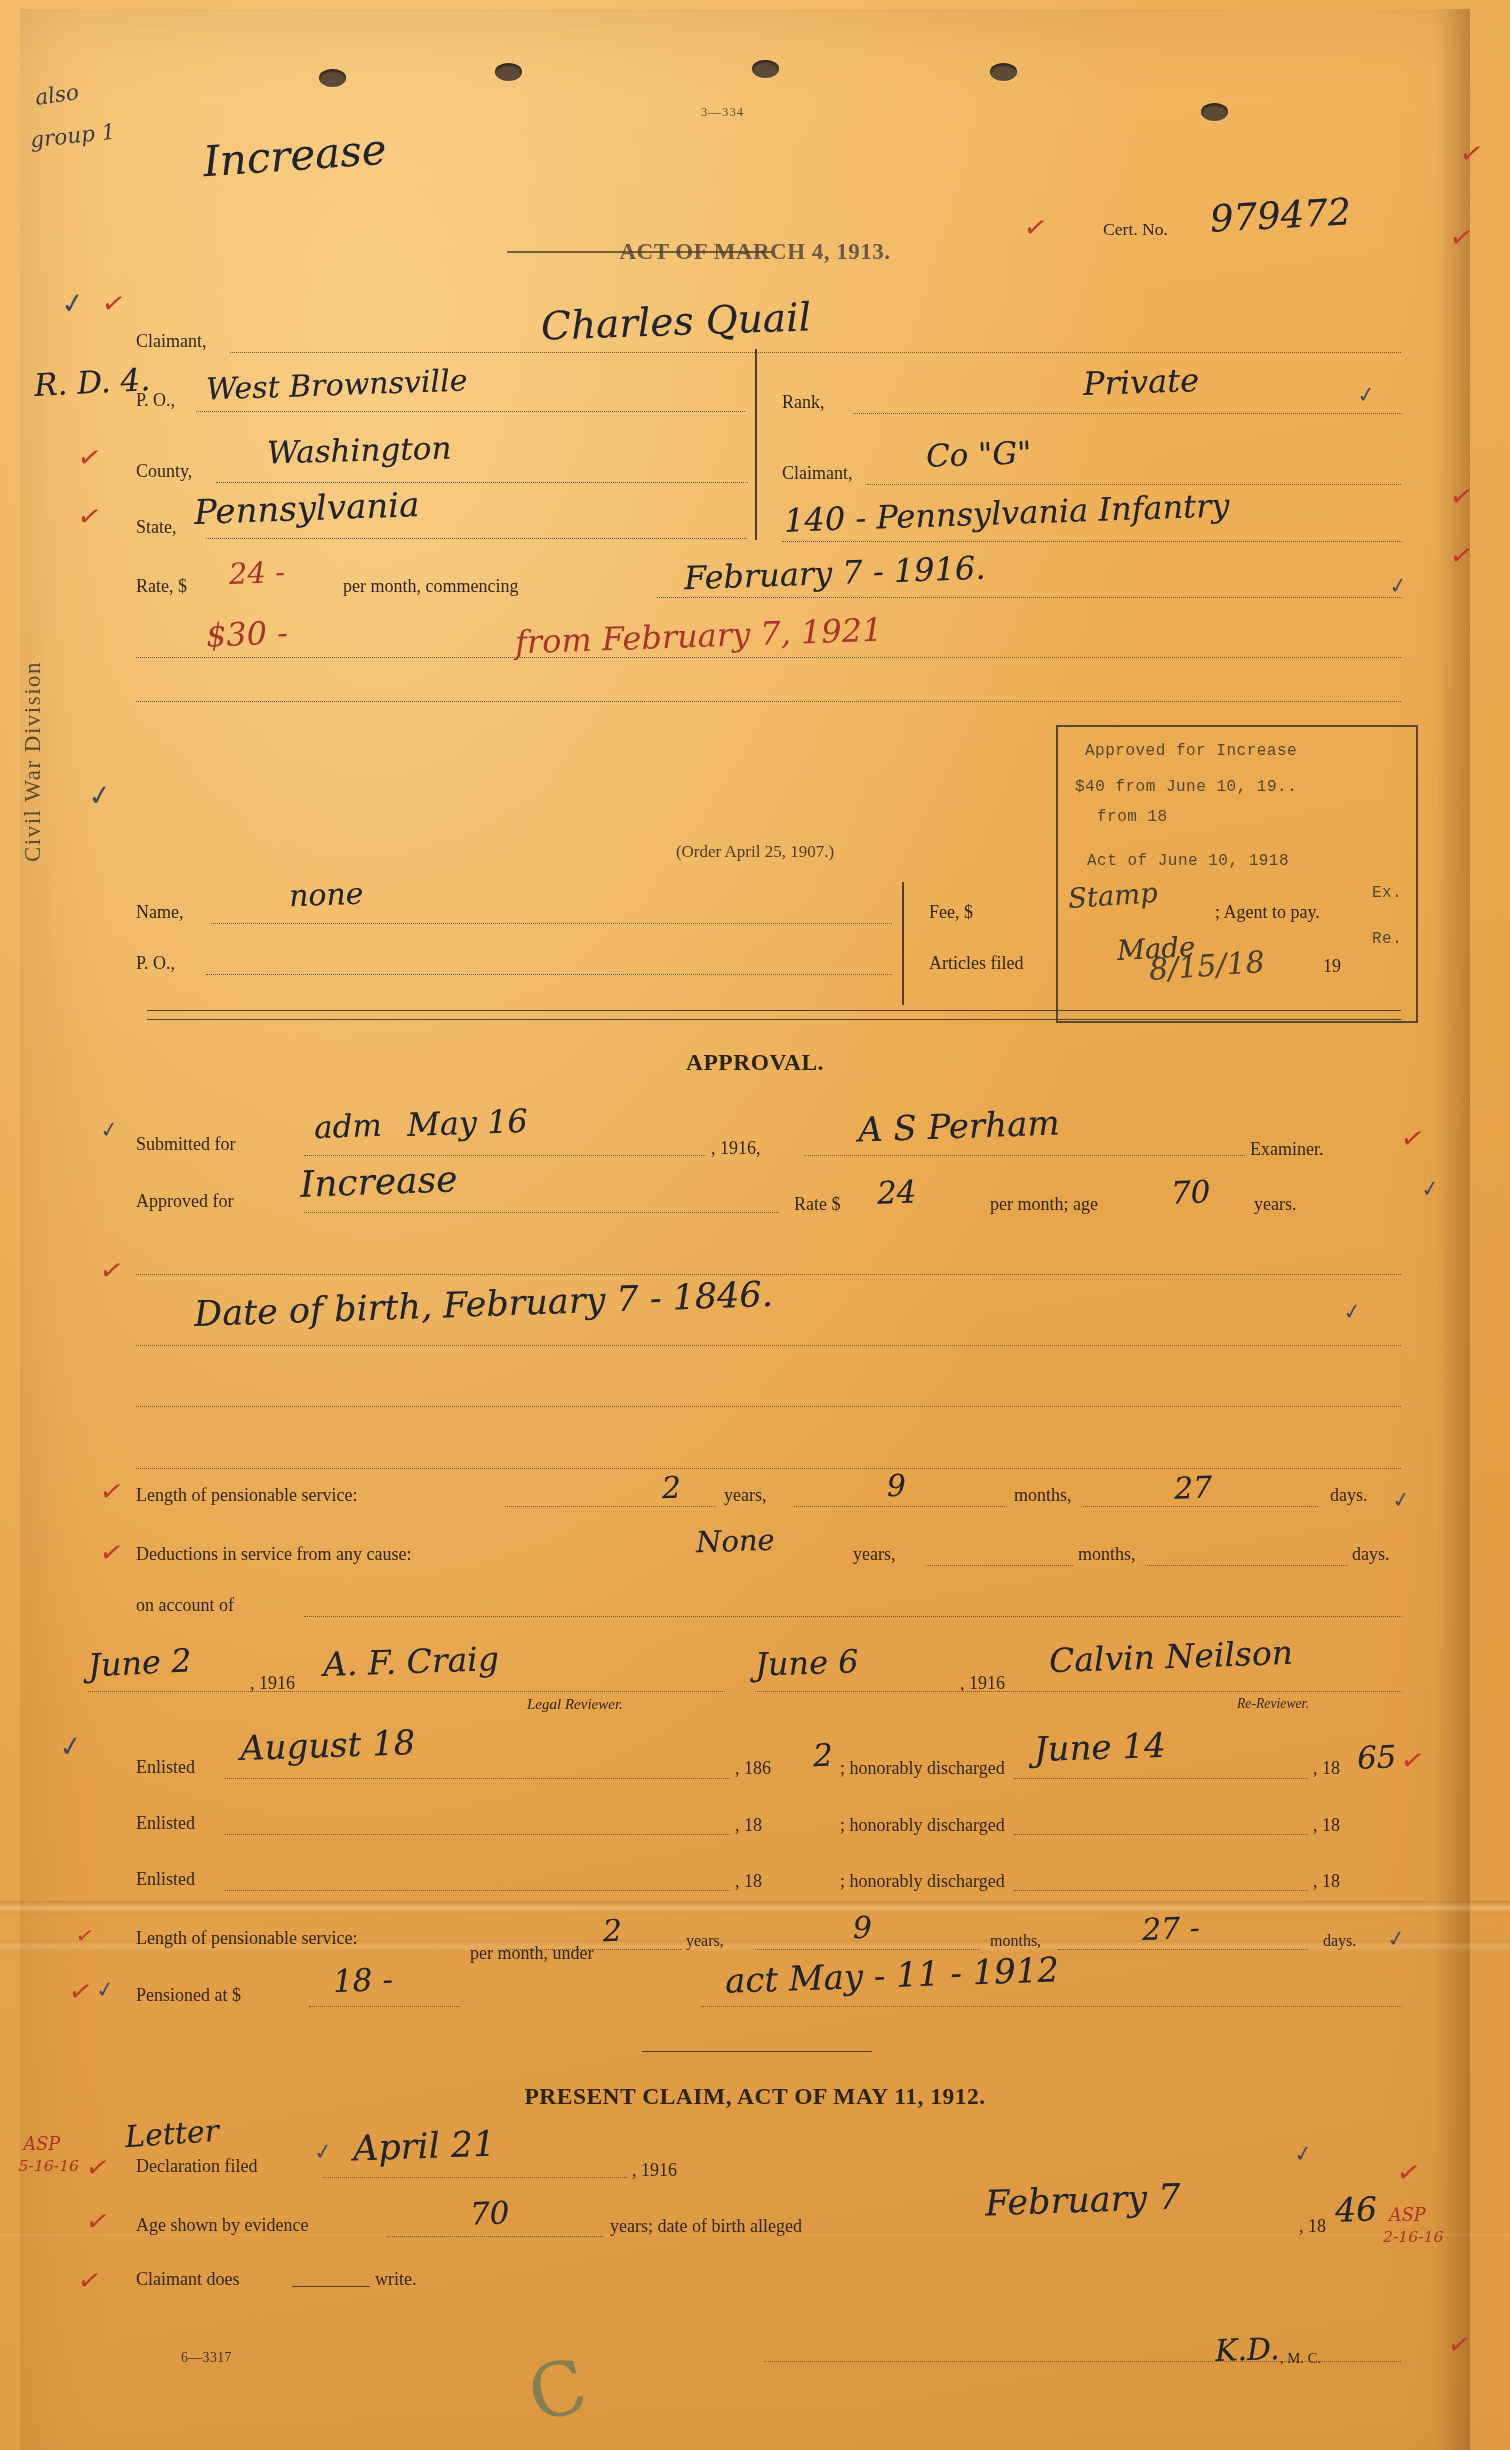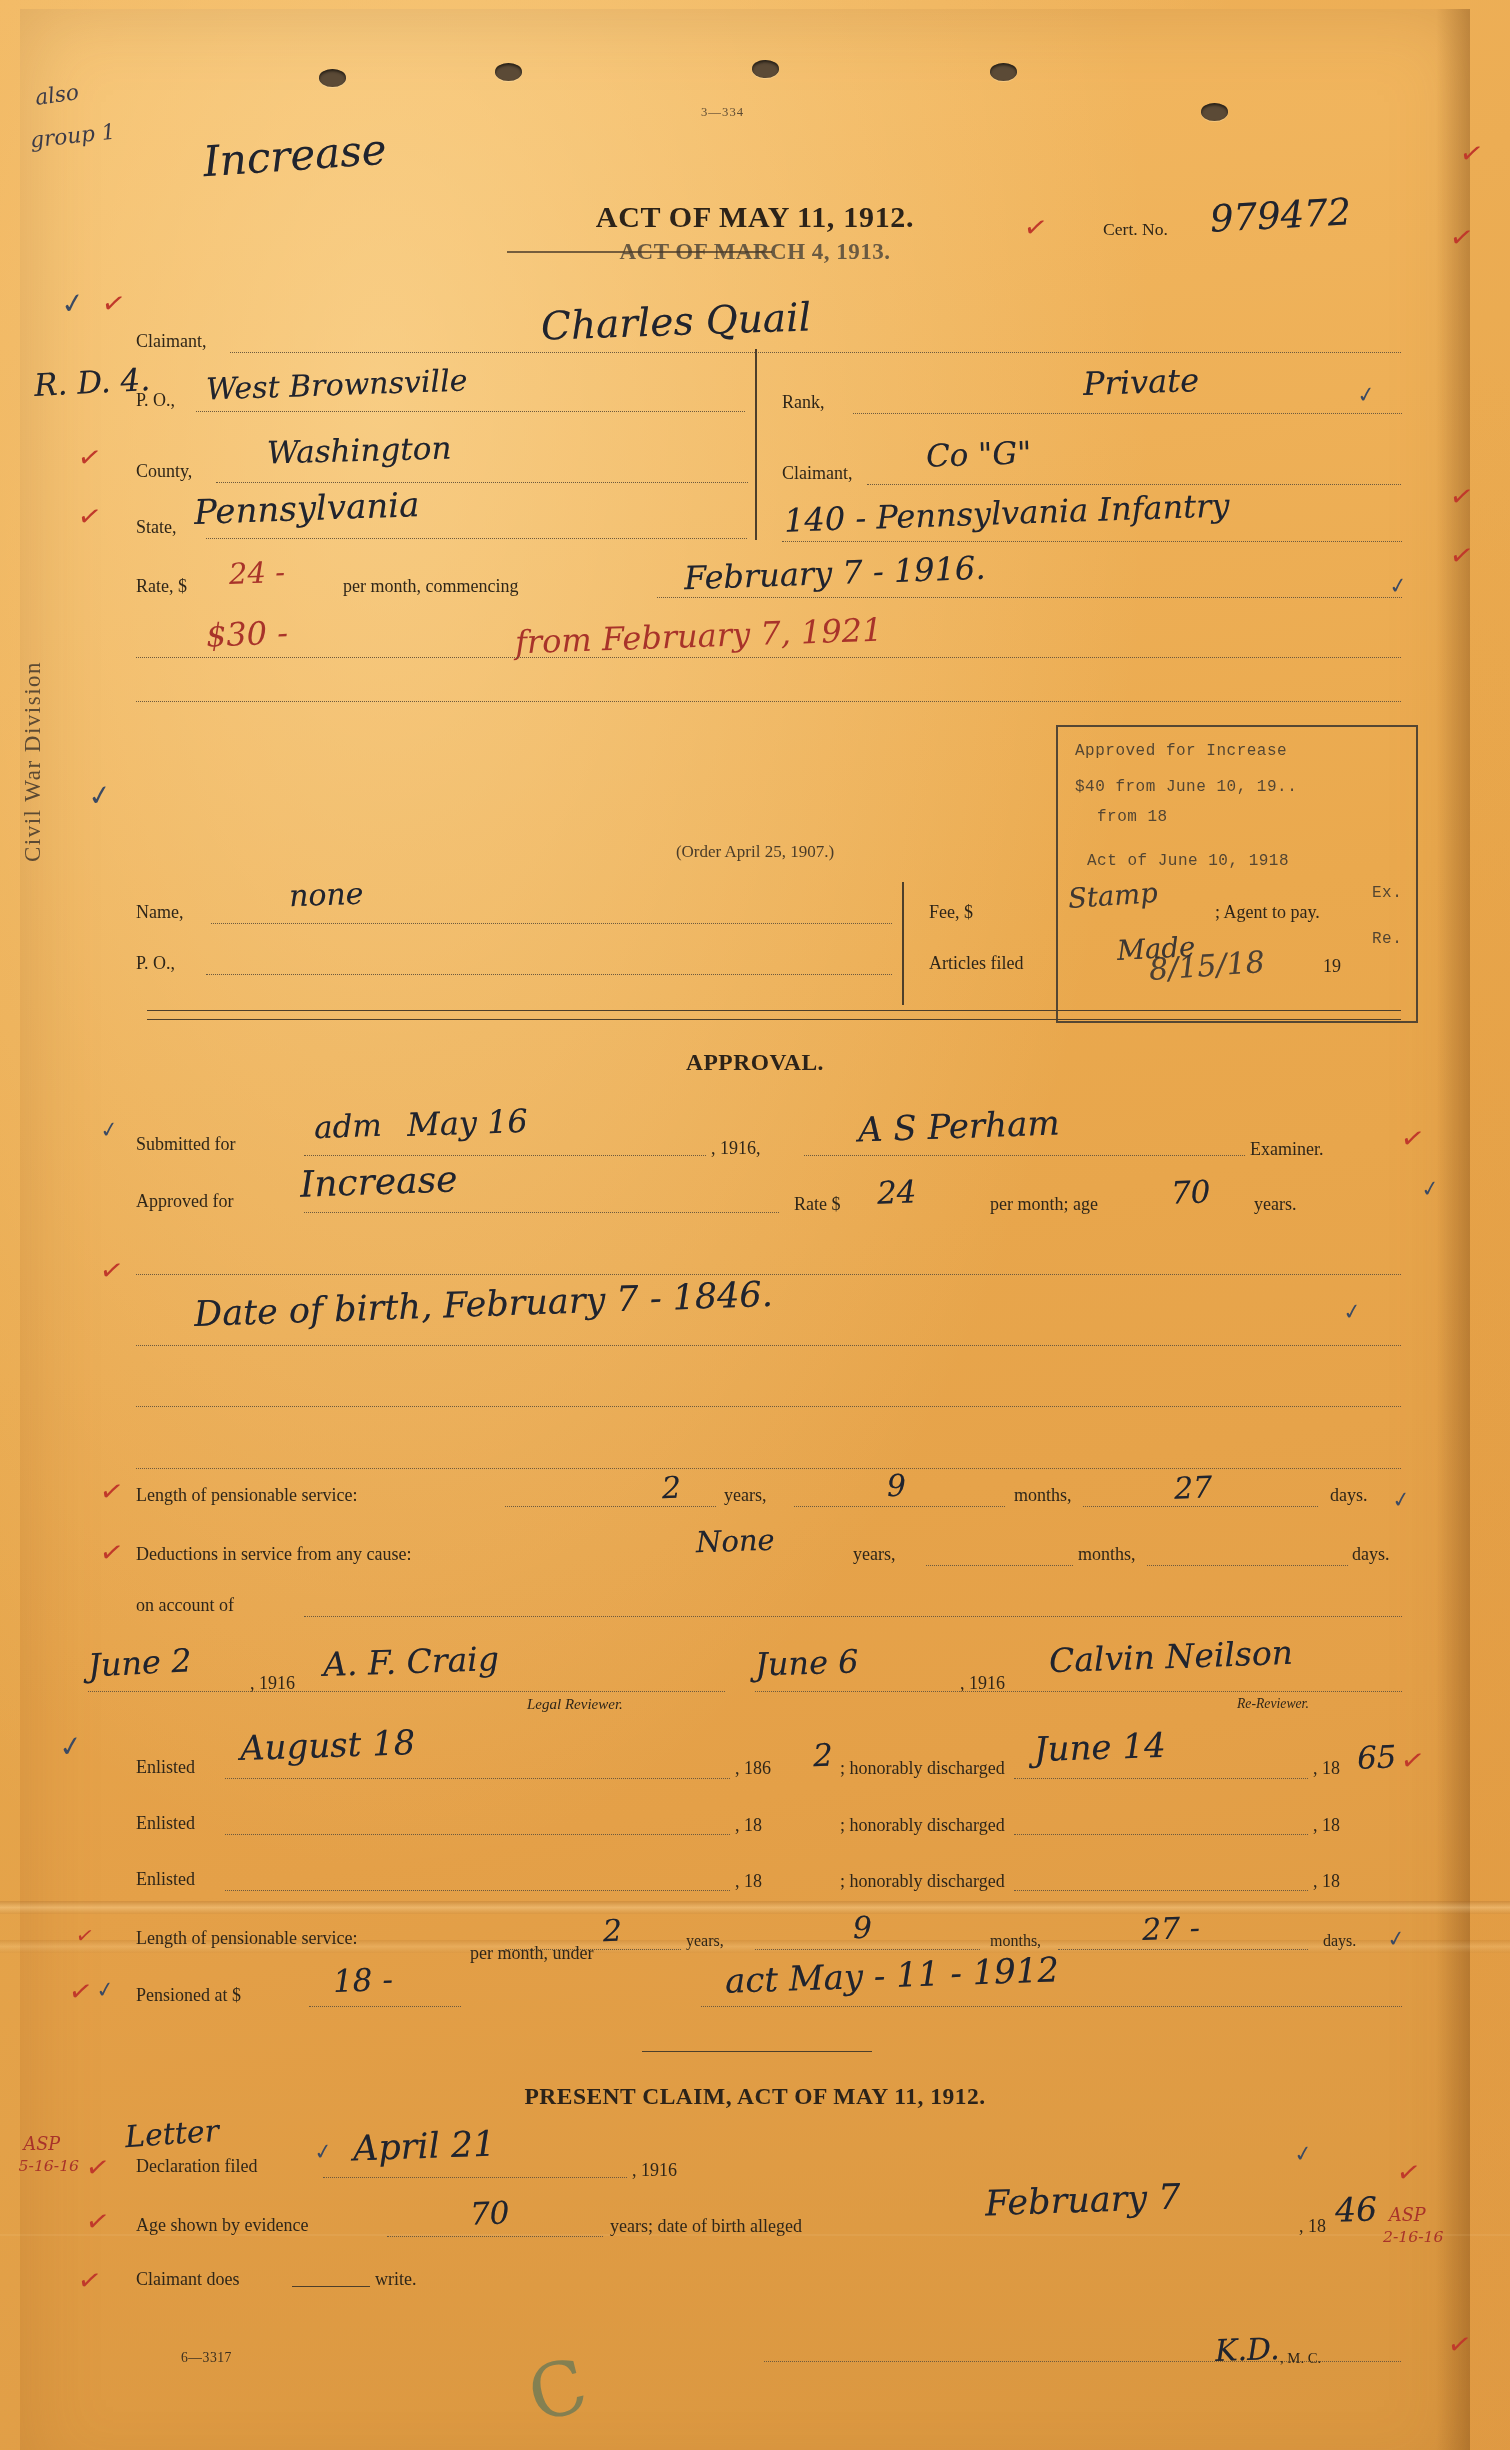--- a/index.html
+++ b/index.html
@@ -185,21 +185,20 @@
 
     <div class="side-label">Civil War Division</div>
 
     <div class="tiny-top">3—334</div>
 
     <div class="note-left" style="left:35px; top:82px; font-size:21.6px; transform:rotate(-8deg);">also</div>
     <div class="note-left" style="left:30px; top:123px; font-size:21.6px; transform:rotate(-6deg);">group 1</div>
 
     <div class="hand" style="left:203px; top:131px; font-size:42px; transform:rotate(-4deg);">Increase</div>
 
-    <div class="ttl t1">ACT OF MAY 11, 1912.</div>
     <div class="ttl t2">ACT OF MARCH 4, 1913.</div>
     <div class="strike"></div>
 
     <div class="lbl" style="left:1103px; top:219px; font-size:17.6px;">Cert. No.</div>
     <div class="hand" style="left:1210px; top:194px; font-size:37px; transform:rotate(-3deg);">979472</div>
 
     <div class="lbl" style="left:136px; top:331px;">Claimant,</div>
     <div class="dots" style="left:230px; top:352px; width:1171px;"></div>
     <div class="hand" style="left:541px; top:299px; font-size:39px; transform:rotate(-2deg);">Charles Quail</div>
 
@@ -254,21 +253,21 @@
 
     <div class="lbl" style="left:929px; top:902px;">Fee, $</div>
     <div class="hand" style="left:1068px; top:880px; font-size:27.4px; transform:rotate(-4deg); opacity:.85;">Stamp</div>
     <div class="lbl" style="left:1215px; top:902px;">; Agent to pay.</div>
 
     <div class="lbl" style="left:929px; top:953px;">Articles filed</div>
     <div class="hand" style="left:1117px; top:933px; font-size:27.4px; transform:rotate(-3deg); opacity:.85;">Made</div>
     <div class="lbl" style="left:1323px; top:956px;">19</div>
 
     <div class="stamp">
-      <div class="stamp-line" style="left:17px; top:14.7px;">Approved for Increase</div>
+      <div class="stamp-line" style="left:27px; top:14.7px;">Approved for Increase</div>
       <div class="stamp-line" style="left:17px; top:51px;">$40 from June 10, 19..</div>
       <div class="stamp-line" style="left:39px; top:81px;">from              18</div>
       <div class="stamp-line" style="left:29px; top:125px;">Act of June 10, 1918</div>
       <div class="stamp-line" style="left:314px; top:157px;">Ex.</div>
       <div class="stamp-line" style="left:314px; top:203px;">Re.</div>
       <div class="hand" style="left:91px; top:221px; font-size:30px; transform:rotate(-4deg);">8/15/18</div>
     </div>
 
     <div class="solid" style="left:147px; top:1010px; width:1254px;"></div>
     <div class="solid" style="left:147px; top:1019px; width:1254px;"></div>

